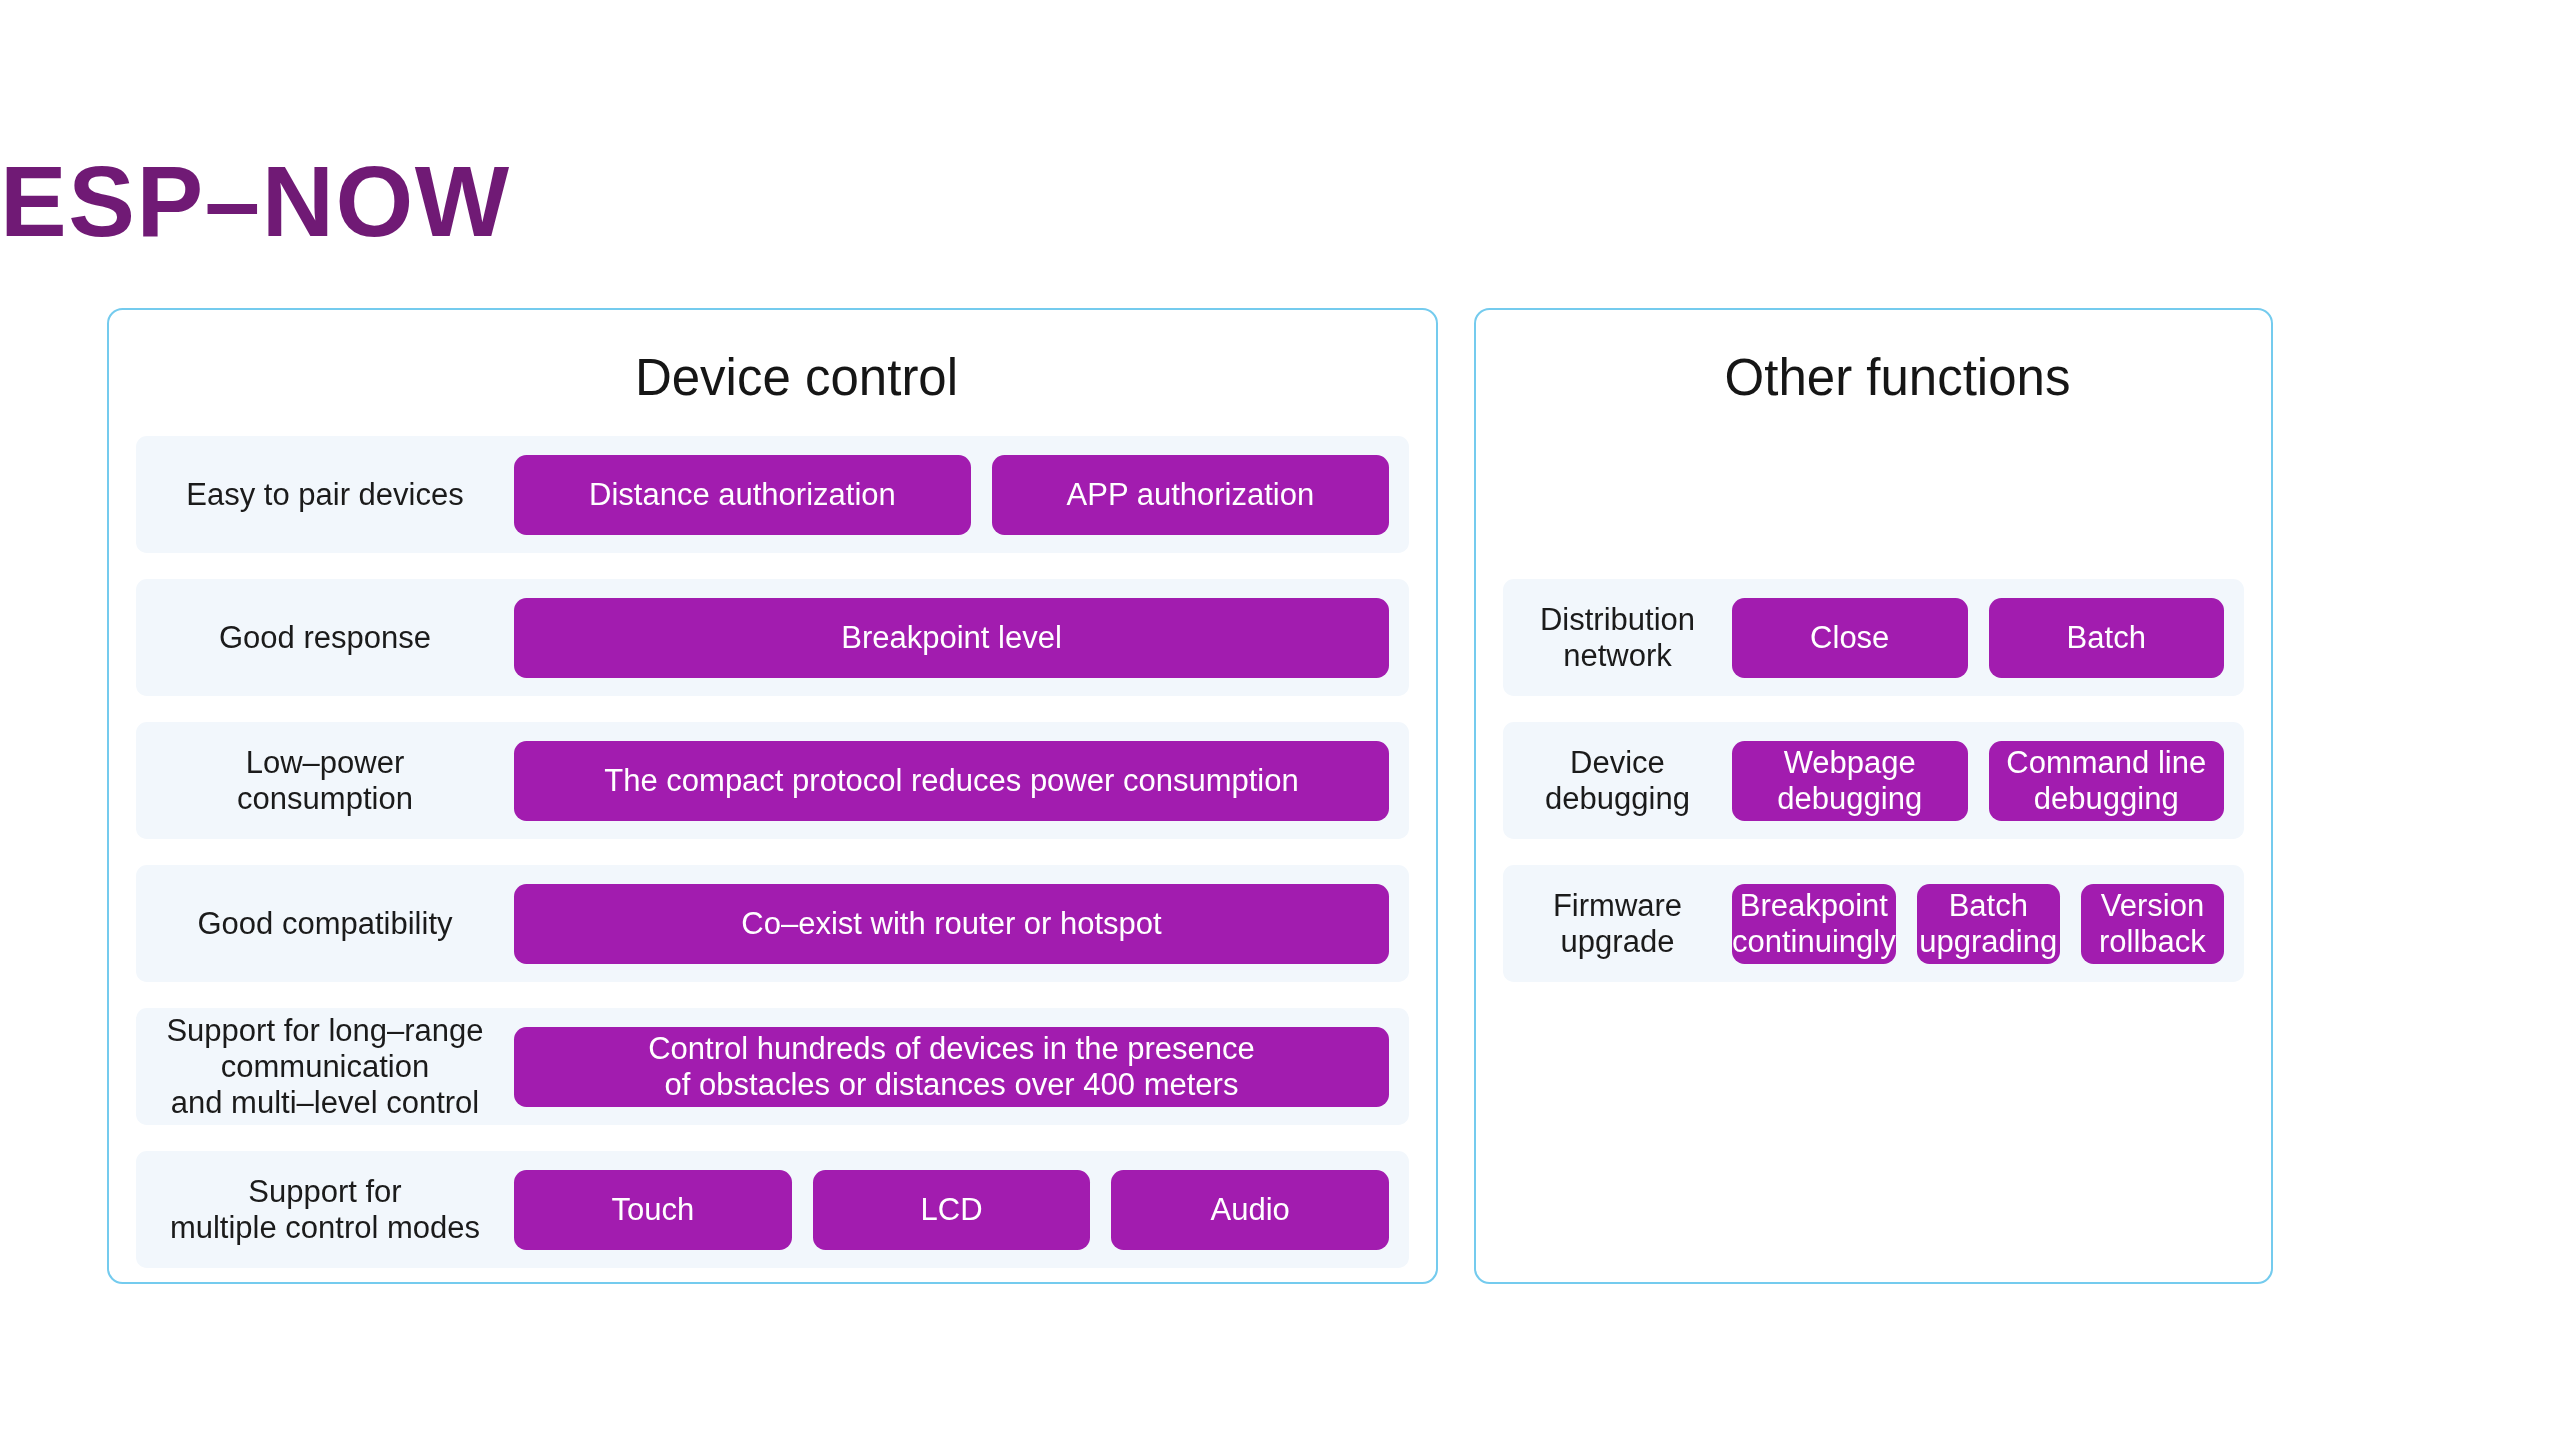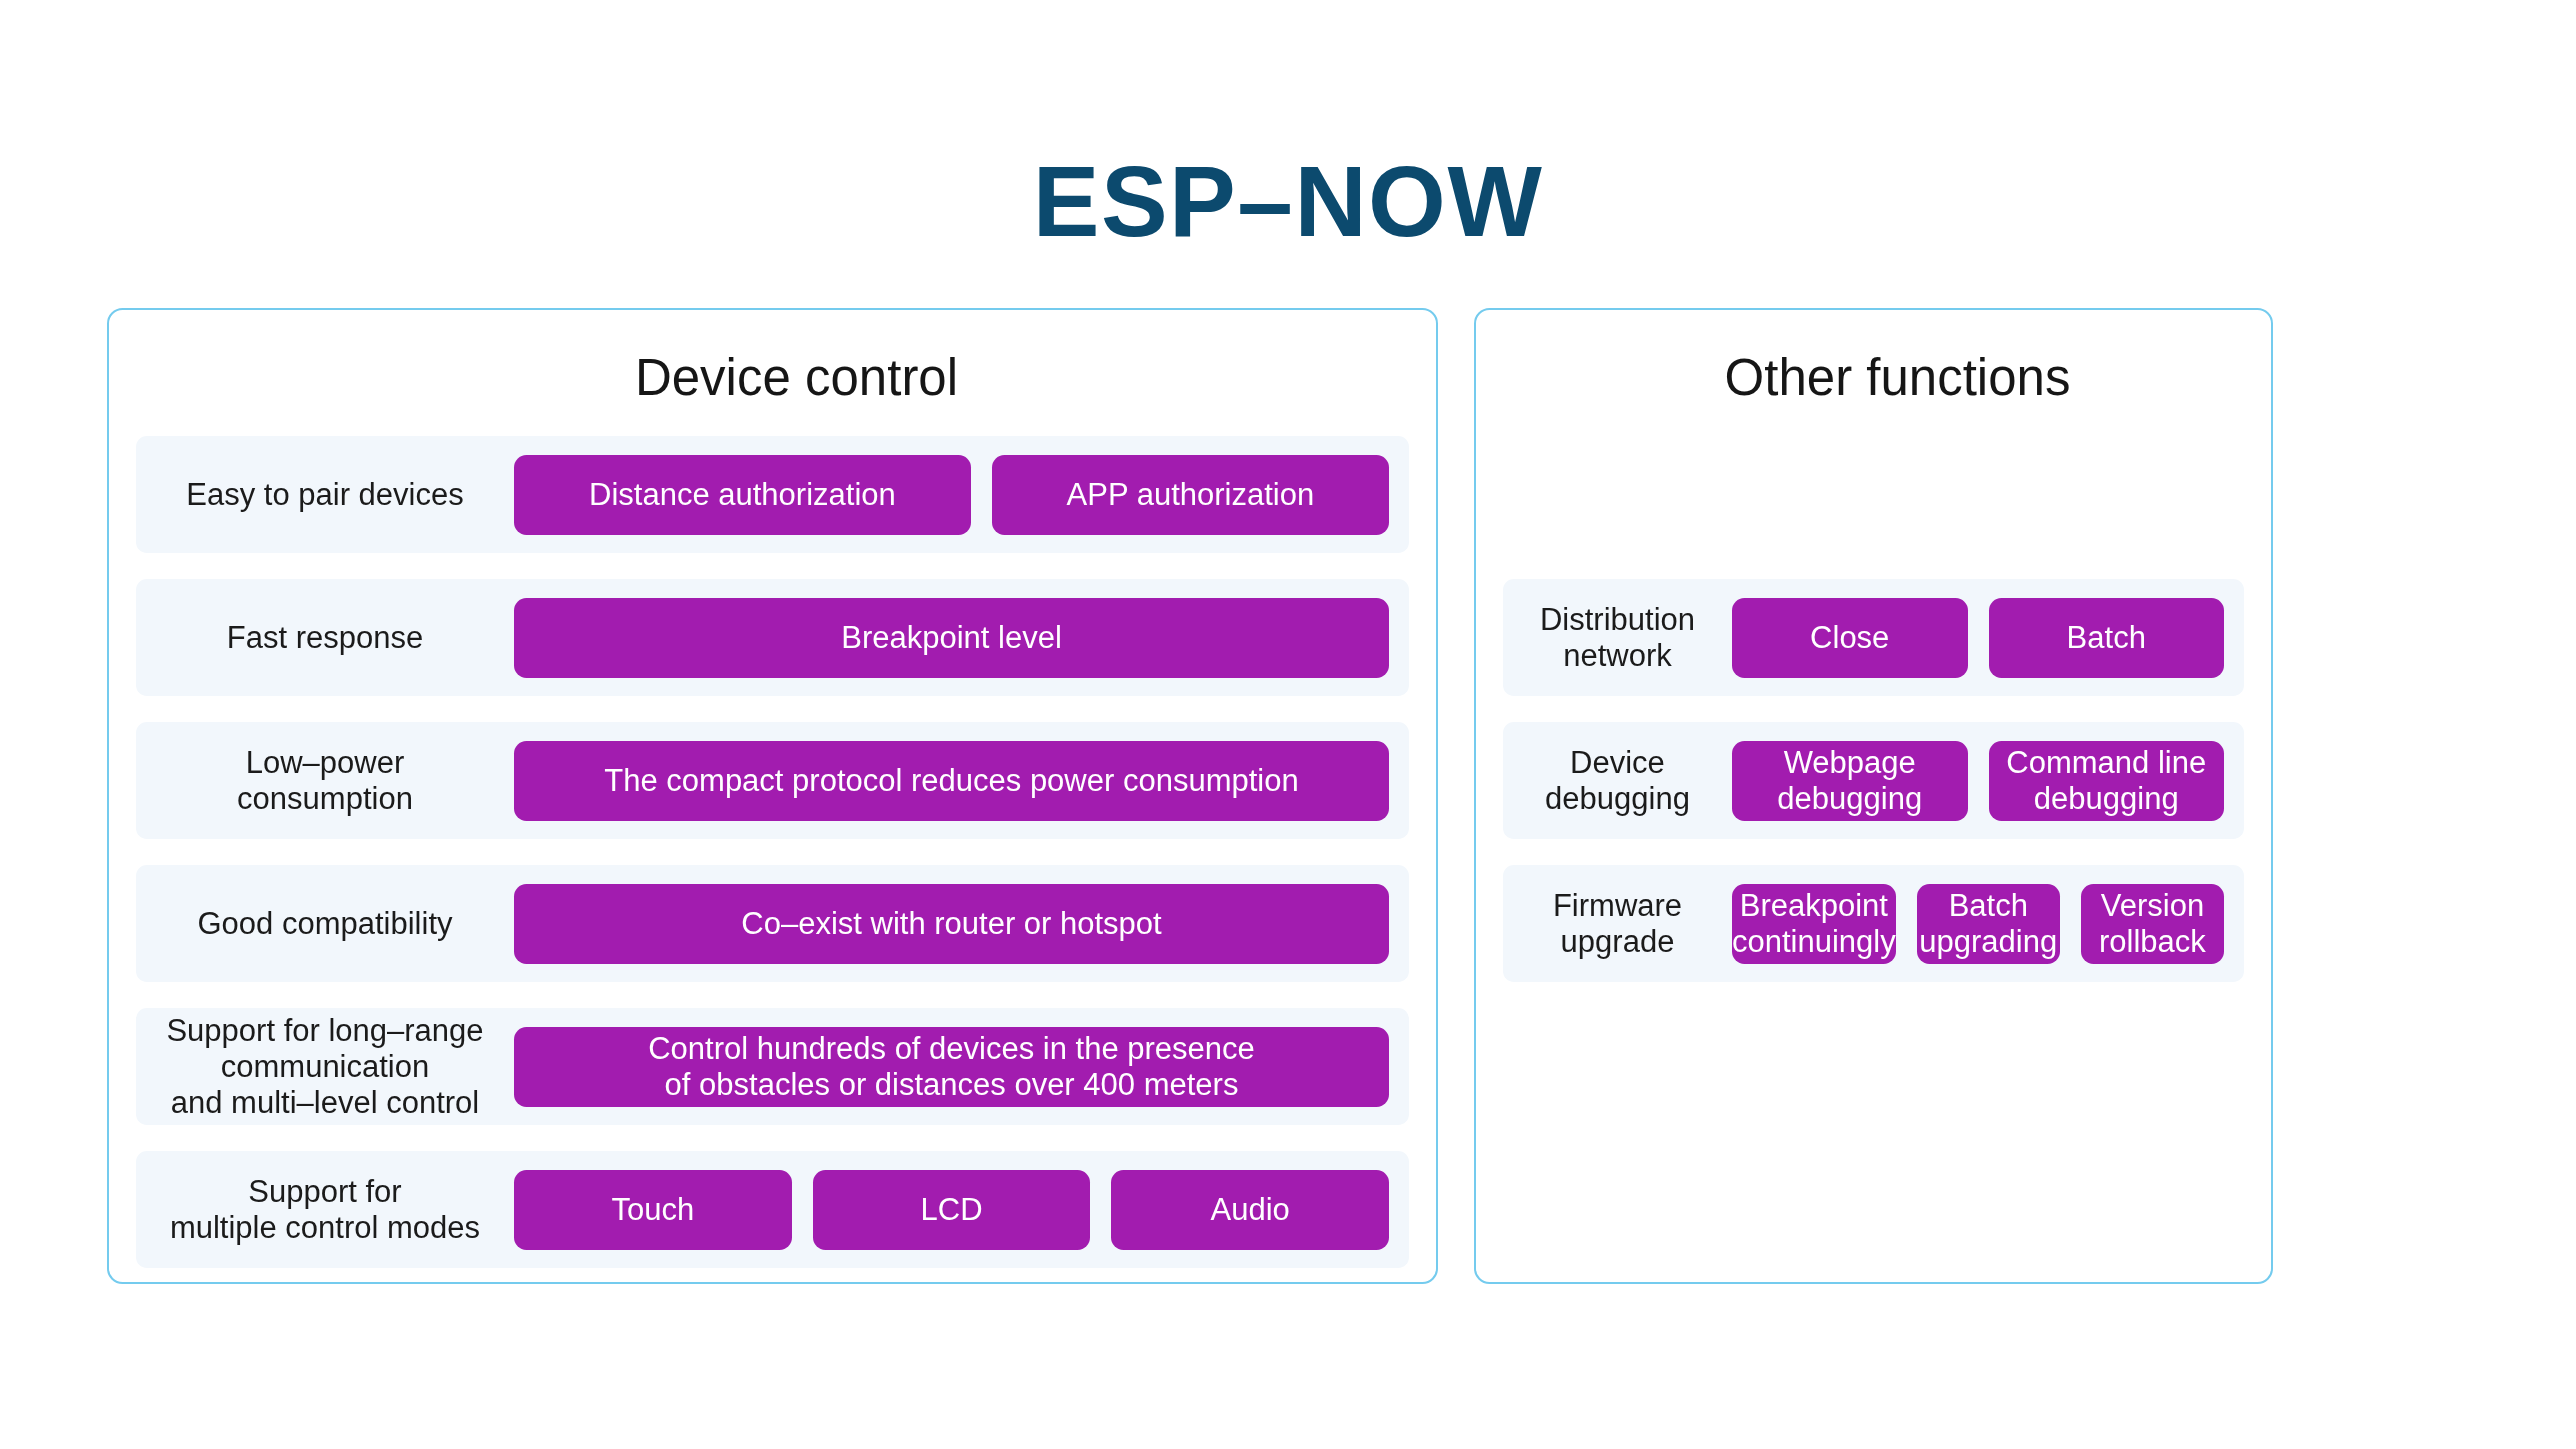--- a/index.html
+++ b/index.html
@@ -8,25 +8,24 @@
     background: #ffffff;
     font-family: "Liberation Sans", sans-serif;
     position: relative;
     overflow: hidden;
   }
   .page-title {
     position: absolute;
     top: 151px; left: 0;
     width: 100%;
     margin: 0;
-    text-align: center;
     font-size: 100px;
     font-weight: 700;
     letter-spacing: 1.5px;
-    color: #0c4a6e;
+    color: #701a75;
     line-height: 1;
   }
   .panel {
     position: absolute;
     top: 308px;
     height: 976px;
     background: #ffffff;
     border: 2.3px solid #74cbee;
     border-radius: 15.5px;
     box-sizing: border-box;
@@ -106,21 +105,21 @@
     <h2 class="panel-title">Device control</h2>
     <div class="rows">
         <div class="row">
           <div class="row-label">Easy to pair devices</div>
           <div class="chips">
             <div class="chip">Distance authorization</div>
             <div class="chip">APP authorization</div>
           </div>
         </div>
         <div class="row">
-          <div class="row-label">Fast response</div>
+          <div class="row-label">Good response</div>
           <div class="chips">
             <div class="chip">Breakpoint level</div>
           </div>
         </div>
         <div class="row">
           <div class="row-label">Low–power
 consumption</div>
           <div class="chips">
             <div class="chip">The compact protocol reduces power consumption</div>
           </div>

